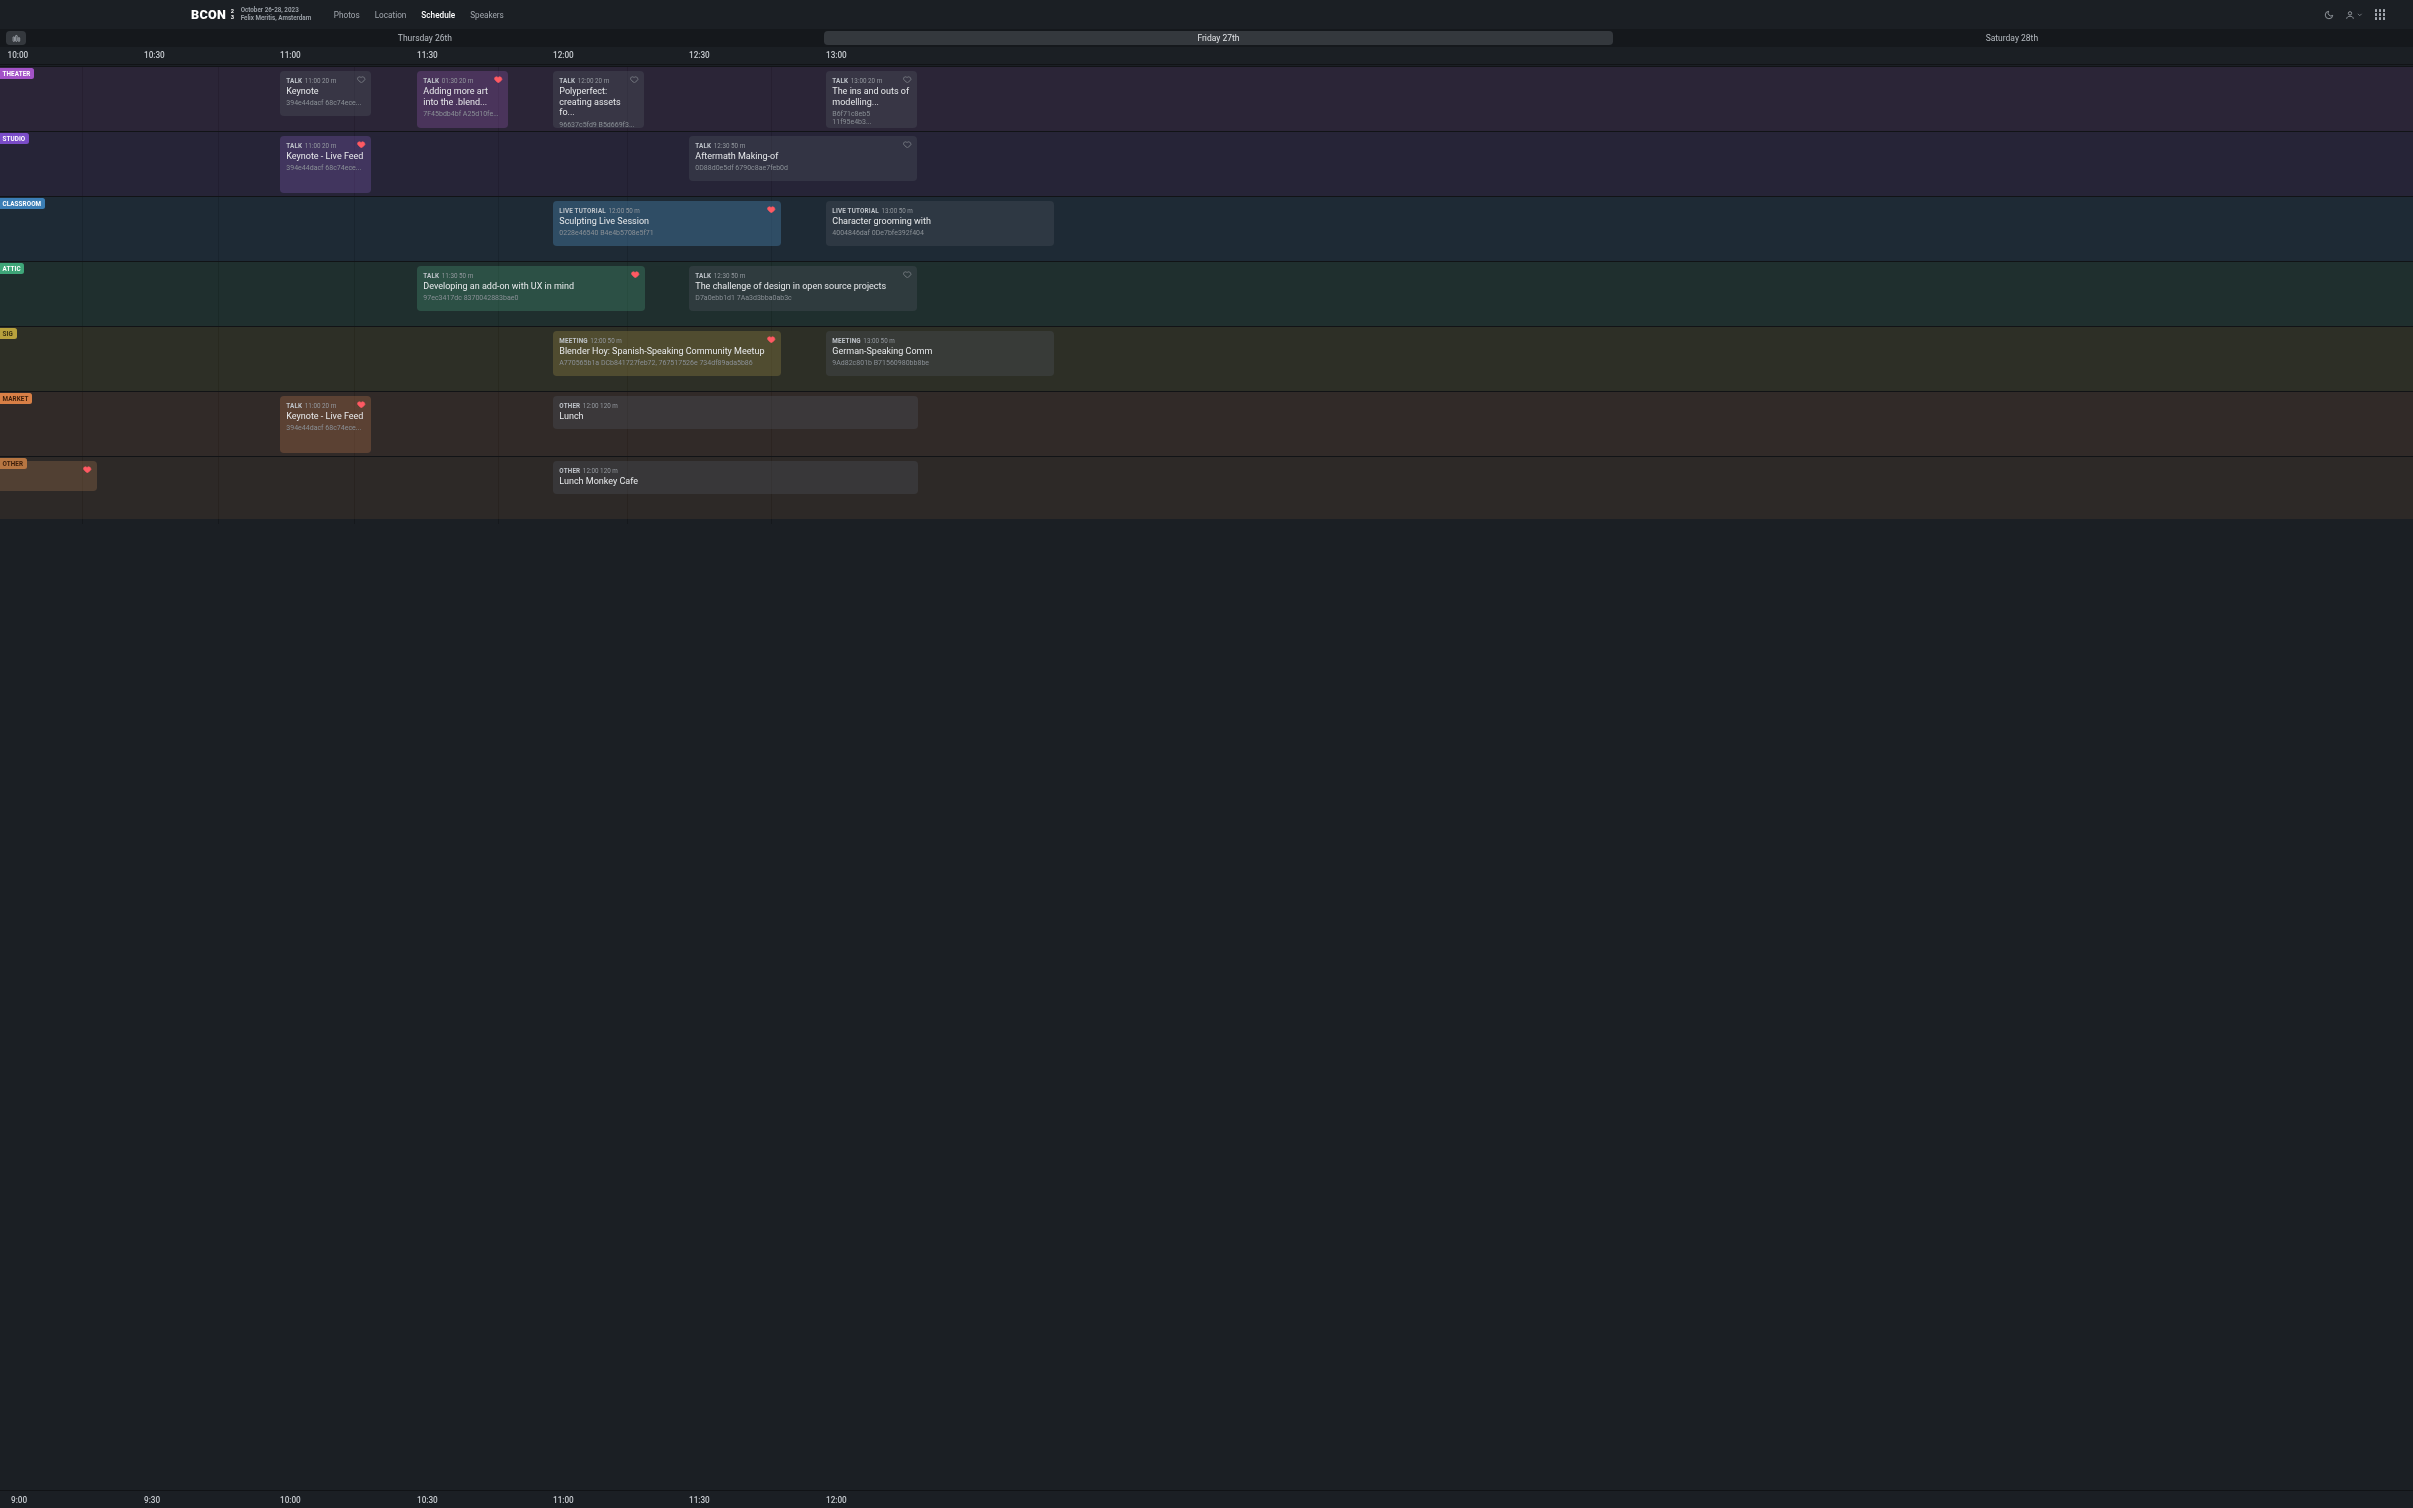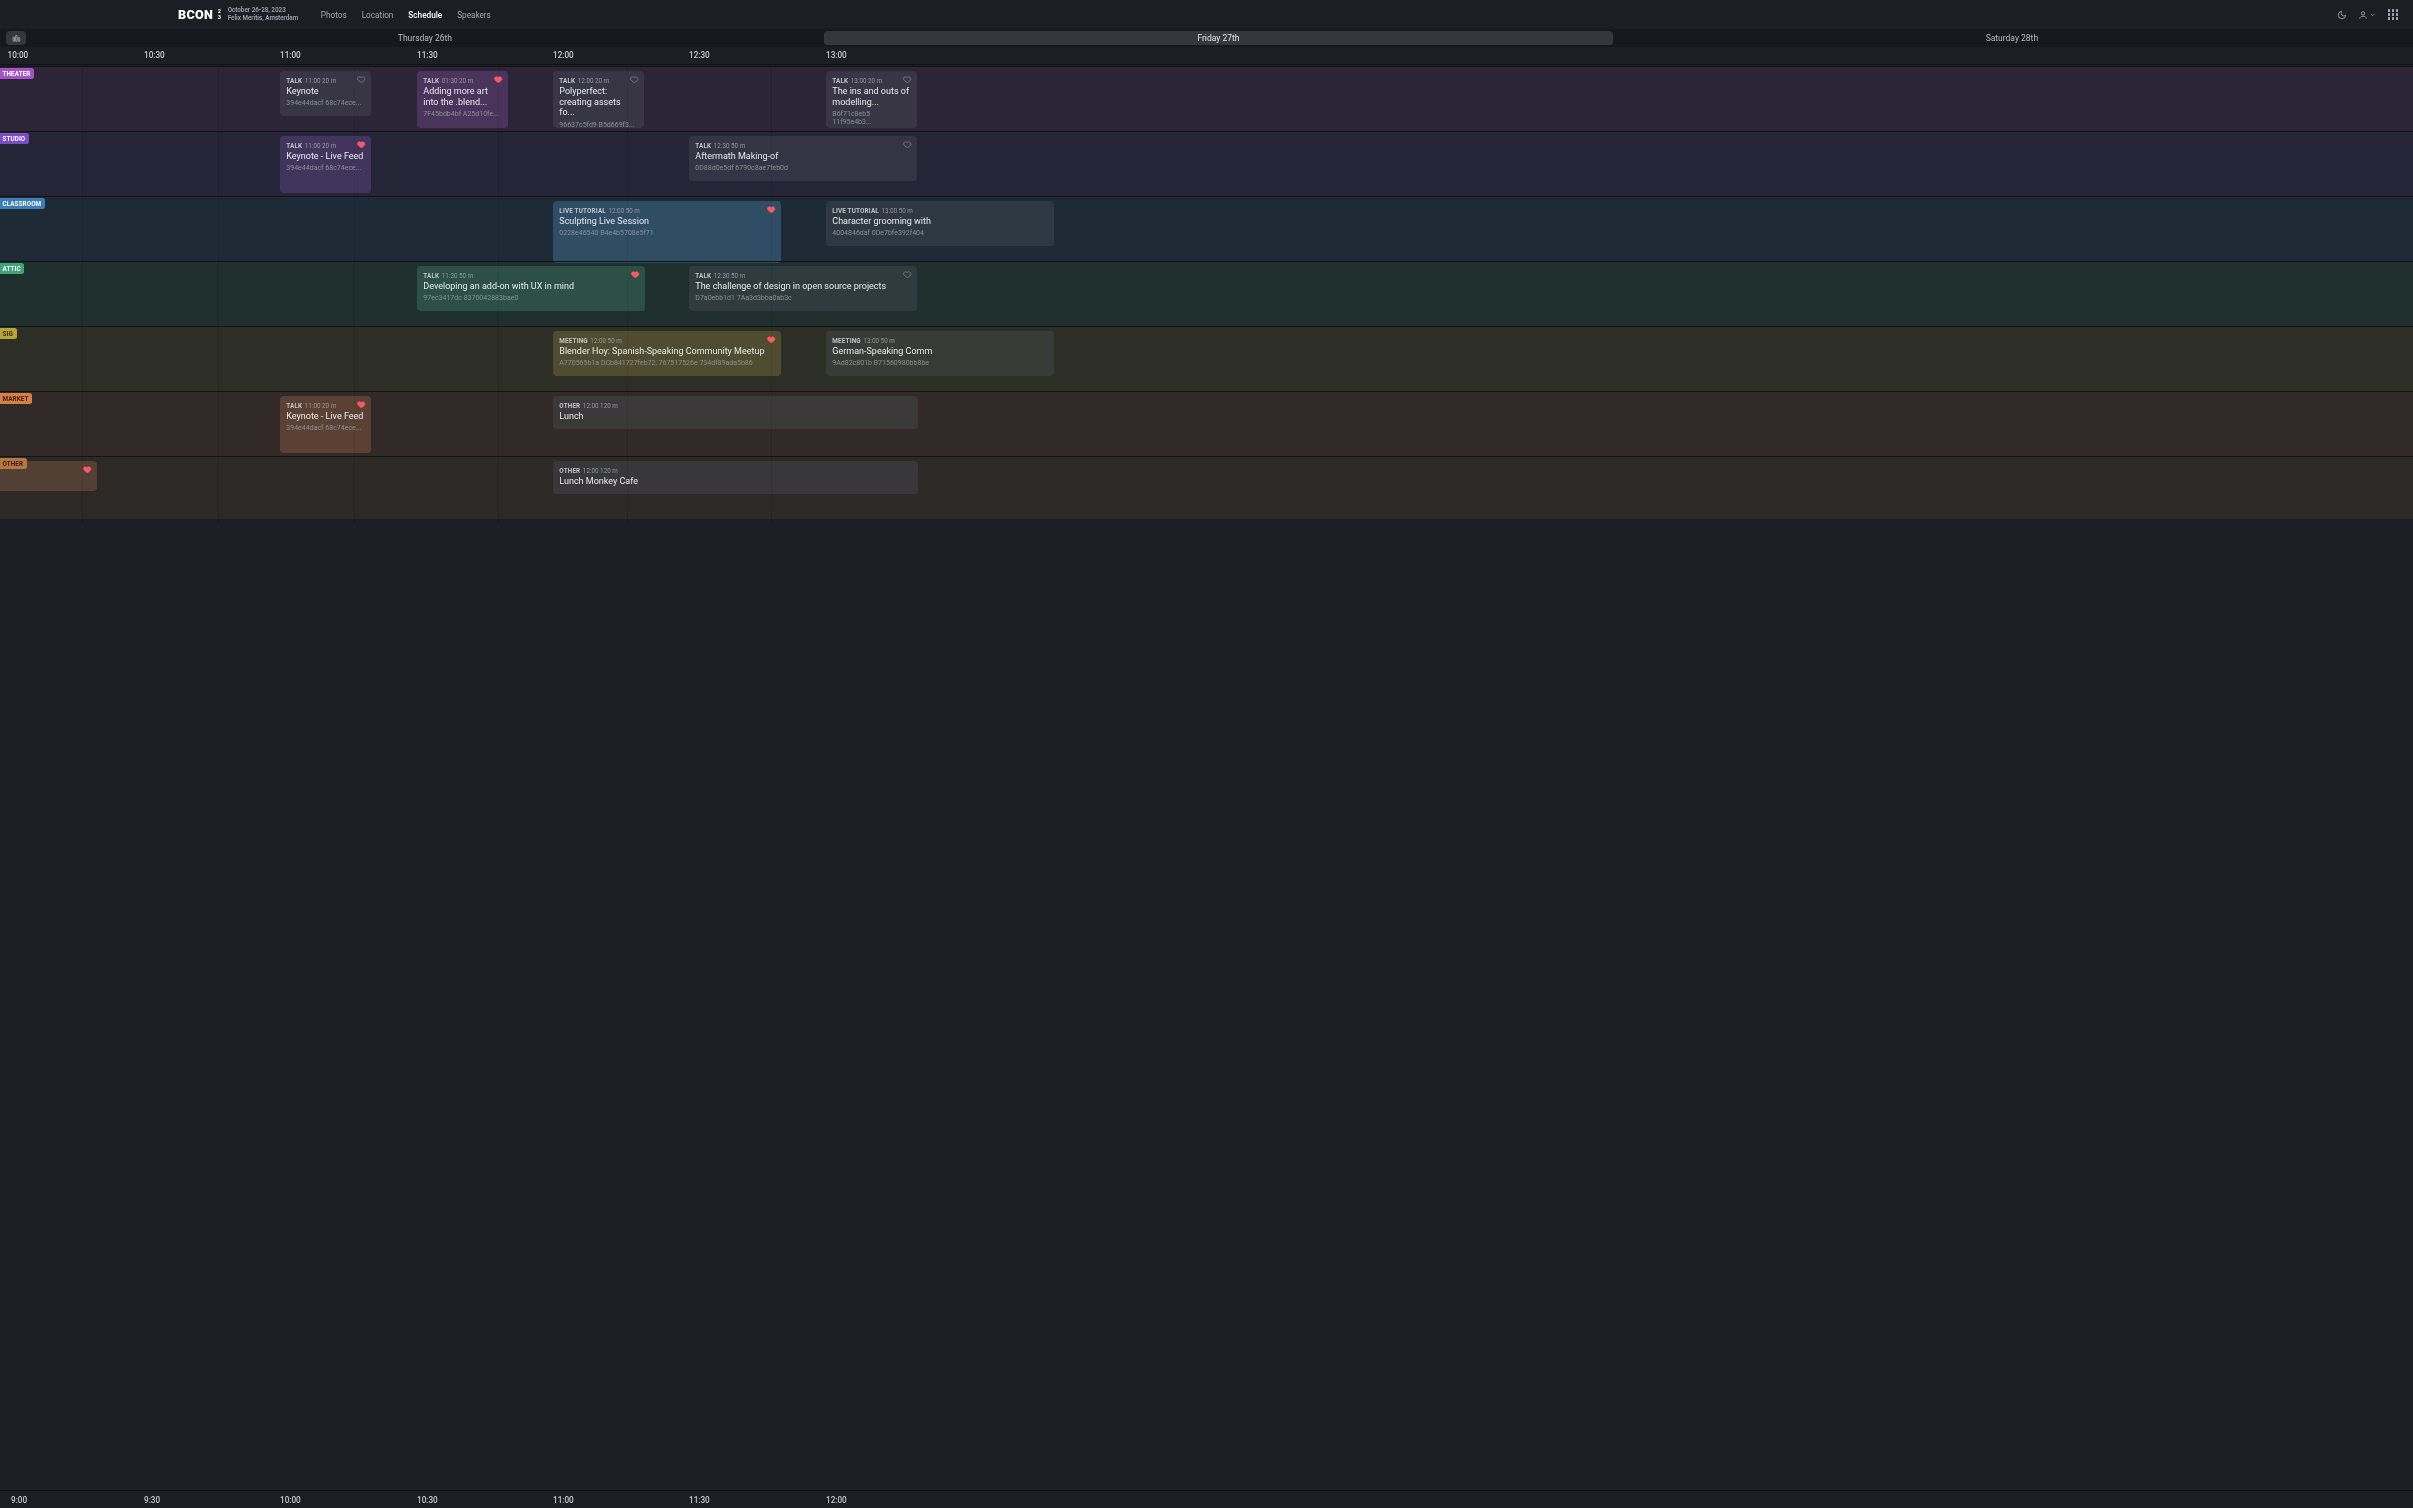--- a/index.html
+++ b/index.html
@@ -16,21 +16,21 @@
   overflow: hidden;
 }
 
 
 .topbar {
   height: 29px;
   width: 100%;
   background: #1b1f24;
   display: flex;
   align-items: center;
-  padding: 0 15px;
+  padding: 0 28px;
 }
 .logo-wrap {
   display: flex;
   align-items: center;
   gap: 6.3px;
   margin-left: 163px;
 }
 .logo {
   font-weight: 900;
   font-size: 12.6px;
@@ -396,21 +396,21 @@
         <div class="room-badge">STUDIO</div>
         <div class="event studio" style="left: 280px; width: 91px; height: 57px;"><span class="kind">TALK</span><span class="time">11:00 20 m</span><div class="title">Keynote - Live Feed</div><div class="speakers">394e44dacf 68c74ece...</div><span class="heart filled"><svg viewBox="0 0 24 24" stroke-width="2">
               <path d="M12 21s-7-4.4-9.5-8.1C.2 9.4 2.4 5 6.5 5c2.1 0 3.7 1.2 4.5 2.3C11.8 6.2 13.4 5 15.5 5 19.6 5 21.8 9.4 21.5 12.9 19 16.6 12 21 12 21z"></path>
             </svg></span></div>
         <div class="event default" style="left: 689px; width: 228px; height: 45px;"><span class="kind">TALK</span><span class="time">12:30 50 m</span><div class="title">Aftermath Making-of</div><div class="speakers">0D88d0e5df 6790c8ae7feb0d</div><span class="heart empty"><svg viewBox="0 0 24 24" stroke-width="2">
               <path d="M12 21s-7-4.4-9.5-8.1C.2 9.4 2.4 5 6.5 5c2.1 0 3.7 1.2 4.5 2.3C11.8 6.2 13.4 5 15.5 5 19.6 5 21.8 9.4 21.5 12.9 19 16.6 12 21 12 21z"></path>
             </svg></span></div>
       </div>
       <div class="track classroom" style="height: 65px;">
         <div class="room-badge">CLASSROOM</div>
-        <div class="event classroom" style="left: 553px; width: 228px; height: 62px;"><span class="kind">LIVE TUTORIAL</span><span class="time">12:00 50 m</span><div class="title">Sculpting Live Session</div><div class="speakers">0228e46540 B4e4b5708e5f71</div><span class="heart filled"><svg viewBox="0 0 24 24" stroke-width="2">
+        <div class="event classroom" style="left: 553px; width: 228px; height: 45px;"><span class="kind">LIVE TUTORIAL</span><span class="time">12:00 50 m</span><div class="title">Sculpting Live Session</div><div class="speakers">0228e46540 B4e4b5708e5f71</div><span class="heart filled"><svg viewBox="0 0 24 24" stroke-width="2">
               <path d="M12 21s-7-4.4-9.5-8.1C.2 9.4 2.4 5 6.5 5c2.1 0 3.7 1.2 4.5 2.3C11.8 6.2 13.4 5 15.5 5 19.6 5 21.8 9.4 21.5 12.9 19 16.6 12 21 12 21z"></path>
             </svg></span></div>
         <div class="event classroom grey" style="left: 826px; width: 228px; height: 45px;"><span class="kind">LIVE TUTORIAL</span><span class="time">13:00 50 m</span><div class="title">Character grooming with</div><div class="speakers">4004846daf 0De7bfe392f404</div></div>
       </div>
       <div class="track attic" style="height: 65px;">
         <div class="room-badge">ATTIC</div>
         <div class="event attic" style="left: 417px; width: 228px; height: 45px;"><span class="kind">TALK</span><span class="time">11:30 50 m</span><div class="title">Developing an add-on with UX in mind</div><div class="speakers">97ec3417dc 8370042883bae0</div><span class="heart filled"><svg viewBox="0 0 24 24" stroke-width="2">
               <path d="M12 21s-7-4.4-9.5-8.1C.2 9.4 2.4 5 6.5 5c2.1 0 3.7 1.2 4.5 2.3C11.8 6.2 13.4 5 15.5 5 19.6 5 21.8 9.4 21.5 12.9 19 16.6 12 21 12 21z"></path>
             </svg></span></div>
         <div class="event attic grey" style="left: 689px; width: 228px; height: 45px;"><span class="kind">TALK</span><span class="time">12:30 50 m</span><div class="title">The challenge of design in open source projects</div><div class="speakers">D7a0ebb1d1 7Aa3d3bba0ab3c</div><span class="heart empty"><svg viewBox="0 0 24 24" stroke-width="2">

